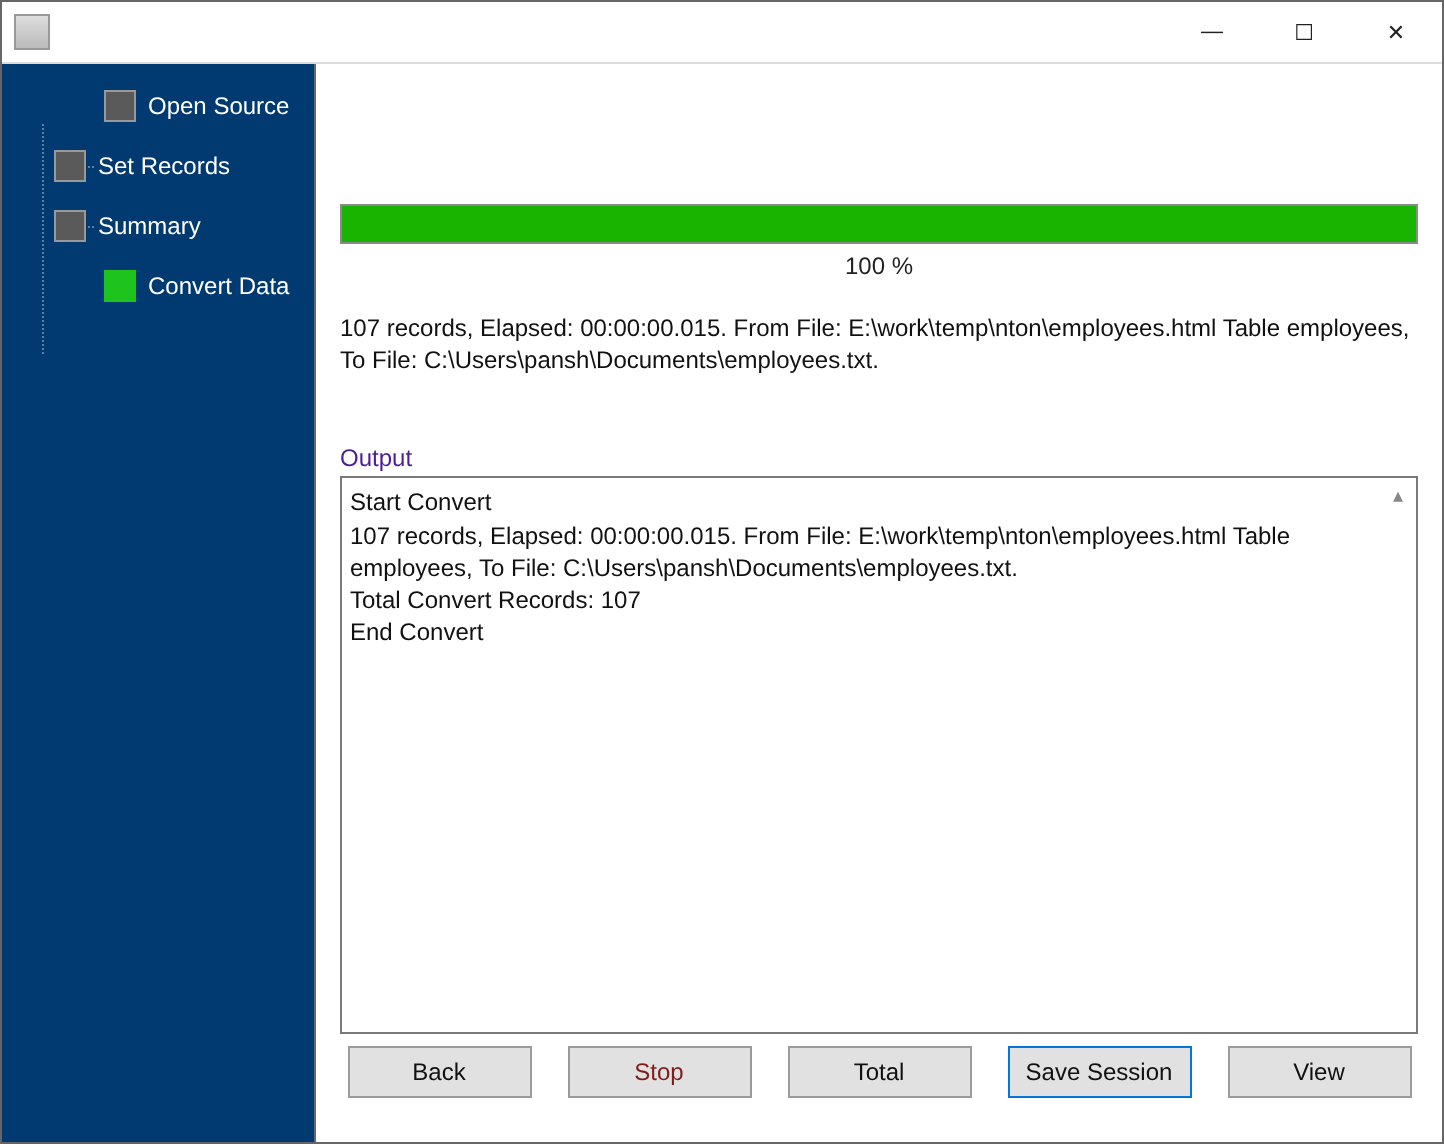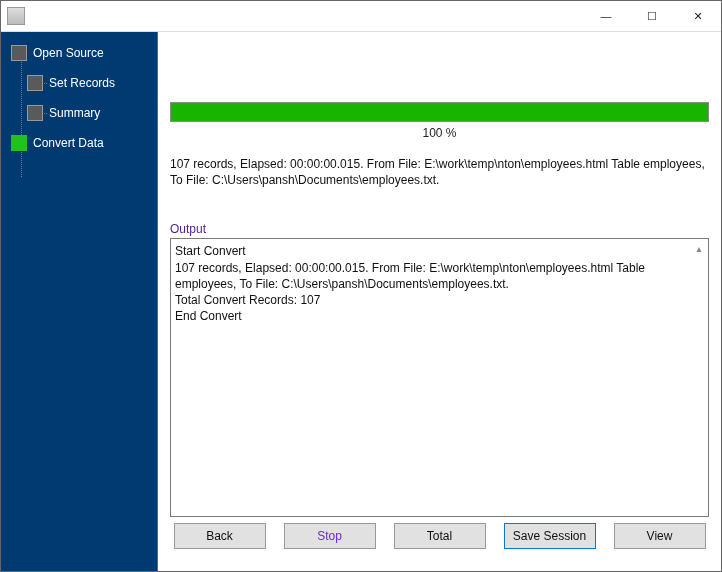--- a/index.html
+++ b/index.html
@@ -6,21 +6,21 @@
 .window { width:722px; height:572px; border:1px solid #666; box-sizing:border-box; display:flex; flex-direction:column; }
 .titlebar { height:30px; background:#fff; display:flex; align-items:center; justify-content:space-between; border-bottom:1px solid #ddd; }
 .titlebar .app-icon { width:16px; height:16px; margin-left:6px; background:linear-gradient(#ddd,#bbb); border:1px solid #999; }
 .win-controls { display:flex; height:100%; }
 .win-controls .wc { width:46px; display:flex; align-items:center; justify-content:center; font-family:"Segoe UI Symbol", sans-serif; font-size:11px; color:#222; }
 
 .body { flex:1; display:flex; min-height:0; }
 .sidebar { width:156px; background:#003a70; color:#fff; padding-top:10px; position:relative; }
 .sidebar-tree { position:relative; padding-left:10px; }
 .tree-vline { position:absolute; left:20px; top:20px; bottom:auto; height:115px; border-left:1px dotted #5b80a5; }
-.node { display:flex; align-items:center; height:22px; margin-bottom:8px; position:relative; }
+.node { display:flex; align-items:center; height:22px; margin-bottom:8px; position:relative;margin-left:41px; }
 .node .hline { position:absolute; border-top:1px dotted #5b80a5; left:10px; width:10px; top:11px; }
 .node .sq { width:14px; height:14px; border:1px solid #999; background:#5a5a5a; margin-right:6px; z-index:1; }
 .node.active .sq { background:#1ec31e; border-color:#1ec31e; }
 .node.child { margin-left:16px; }
 .node .label { color:#fff; font-size:12px; }
 .node.active .label { font-weight:normal; }
 
 .main { flex:1; position:relative; background:#fff; border-left:1px solid #666; padding:10px 12px 8px 12px; display:flex; flex-direction:column; min-width:0; }
 .progress-wrap { margin-top:60px; }
 .progress-outer { height:18px; border:1px solid #8a8a8a; background:#e6e6e6; }
@@ -28,21 +28,21 @@
 .progress-label { text-align:center; margin-top:4px; color:#222; }
 
 .summary-text { margin-top:16px; color:#111; line-height:1.35; }
 
 .output-label { margin-top:34px; color:#4c1d95; }
 .output-box { flex:1; min-height:0; margin-top:2px; border:1px solid #7a7a7a; background:#fff; position:relative; padding:4px 18px 4px 4px; color:#111; line-height:1.35; overflow:hidden; }
 .output-box .scroll-up { position:absolute; top:2px; right:2px; width:14px; height:14px; color:#888; font-size:10px; display:flex; align-items:center; justify-content:center; }
 
 .button-row { height:40px; display:flex; align-items:flex-start; justify-content:center; gap:18px; margin-top:6px; }
 .btn { width:90px; height:24px; border:1px solid #9a9a9a; background:#e1e1e1; color:#111; font-size:12px; display:flex; align-items:center; justify-content:center; cursor:pointer; }
-.btn.disabled { color:#6d28d9; cursor:default; }
+.btn.disabled { color:#7f1d1d; cursor:default; }
 .btn.default { border:1.5px solid #0078d7; background:#e1e1e1; }
 </style>
 </head>
 <body>
 
 <div class="window">
   <div class="titlebar">
     <div class="app-icon"></div>
     <div class="win-controls">
       <div class="wc">—</div>

